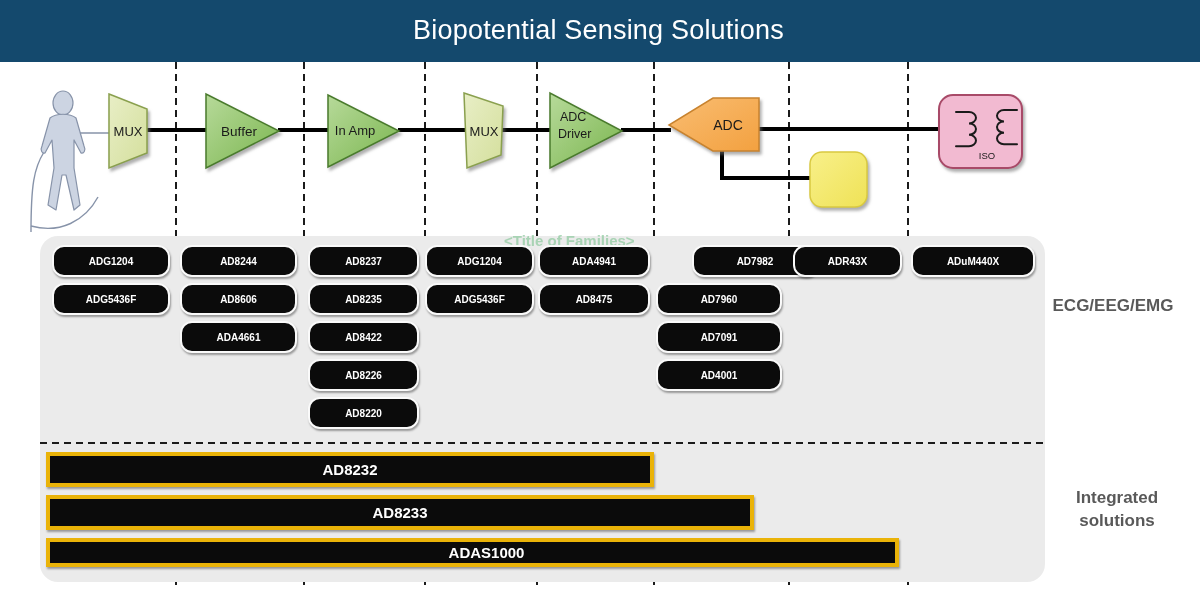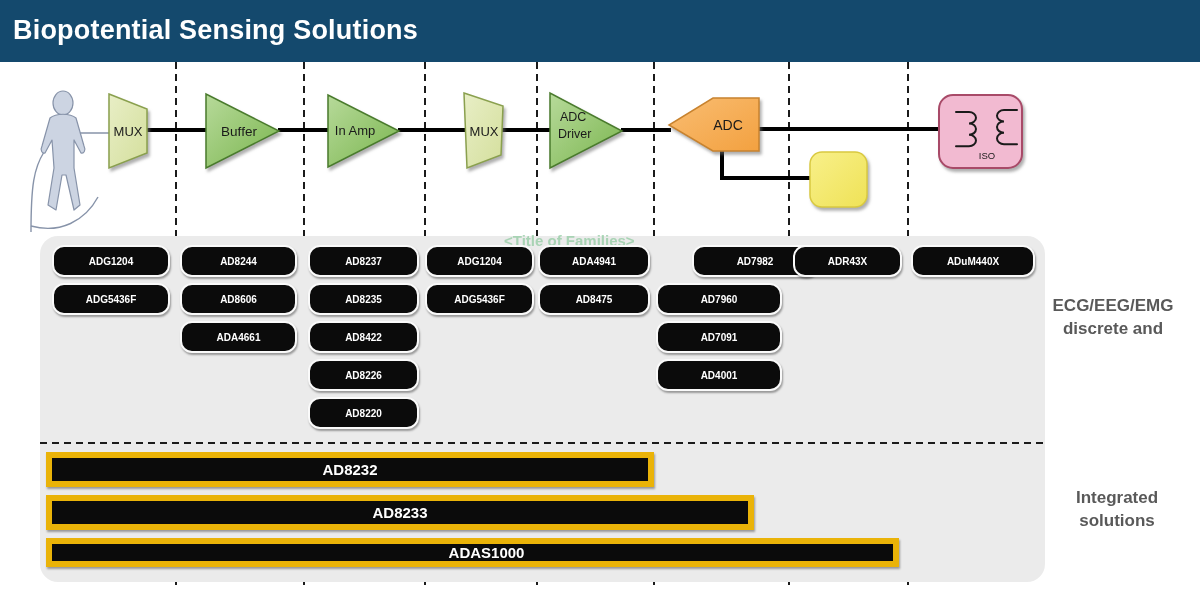--- a/index.html
+++ b/index.html
@@ -7,21 +7,21 @@
     position:relative;width:1200px;height:598px;overflow:hidden;
     font-family:"Liberation Sans", sans-serif;background:#ffffff;
   }
   
   .titlebar{
     position:absolute;left:0;top:0;width:1200px;height:62px;
     background:#14496d;
   }
   .titlebar h1{
     margin:0;padding:0 16px 0 13px;line-height:60px;
-    font-size:27px;font-weight:bold;color:#ffffff;letter-spacing:.2px;
+    font-size:27px;font-weight:normal;color:#ffffff;letter-spacing:.2px;text-align:center;
   }
   
   .vline{
     position:absolute;top:62px;height:528px;width:2px;
     background:repeating-linear-gradient(to bottom,#1b1b1b 0 7px,transparent 7px 12px);
   }
   .hline{
     position:absolute;left:40px;top:442px;width:1005px;height:2px;
     background:repeating-linear-gradient(to right,#1b1b1b 0 7px,transparent 7px 12px);
     z-index:4;
@@ -38,21 +38,21 @@
   
   .chip{
     position:absolute;z-index:3;box-sizing:border-box;
     background:#0b0b0b;border:2px solid #fafafa;border-radius:12px;
     color:#ffffff;font-weight:bold;font-size:10px;
     display:flex;align-items:center;justify-content:center;
     box-shadow:1px 2px 2px rgba(0,0,0,.35);
   }
   .bar{
     position:absolute;z-index:5;box-sizing:border-box;
-    background:#0b0b0b;border:6px solid #eab308;
+    background:#0b0b0b;border:4px solid #eab308;
     color:#ffffff;font-weight:bold;font-size:15px;
     display:flex;align-items:center;justify-content:center;
     box-shadow:1px 2px 2px rgba(0,0,0,.35);
   }
   
   .side-label{
     position:absolute;width:170px;text-align:center;z-index:2;
     color:#595959;font-weight:bold;font-size:17px;line-height:23px;
   }
   .side-label.discrete{left:1028px;top:294px;}
@@ -193,20 +193,19 @@
     </div>
   <div class="hline"></div>
   <div id="bars">
       <div class="bar" style="left: 46px; top: 452px; width: 608px; height: 35px;">AD8232</div>
       <div class="bar" style="left: 46px; top: 495px; width: 708px; height: 35px;">AD8233</div>
       <div class="bar" style="left: 46px; top: 538px; width: 853px; height: 29px; padding-left: 28px;">ADAS1000</div>
     </div>
 
   <div class="side-label discrete">
     <div>ECG/EEG/EMG</div>
-    <div>discrete and</div>
   </div>
   <div class="side-label integrated">
     <div>Integrated</div>
     <div>solutions</div>
   </div>
 
 </div>
 
 </body></html>

